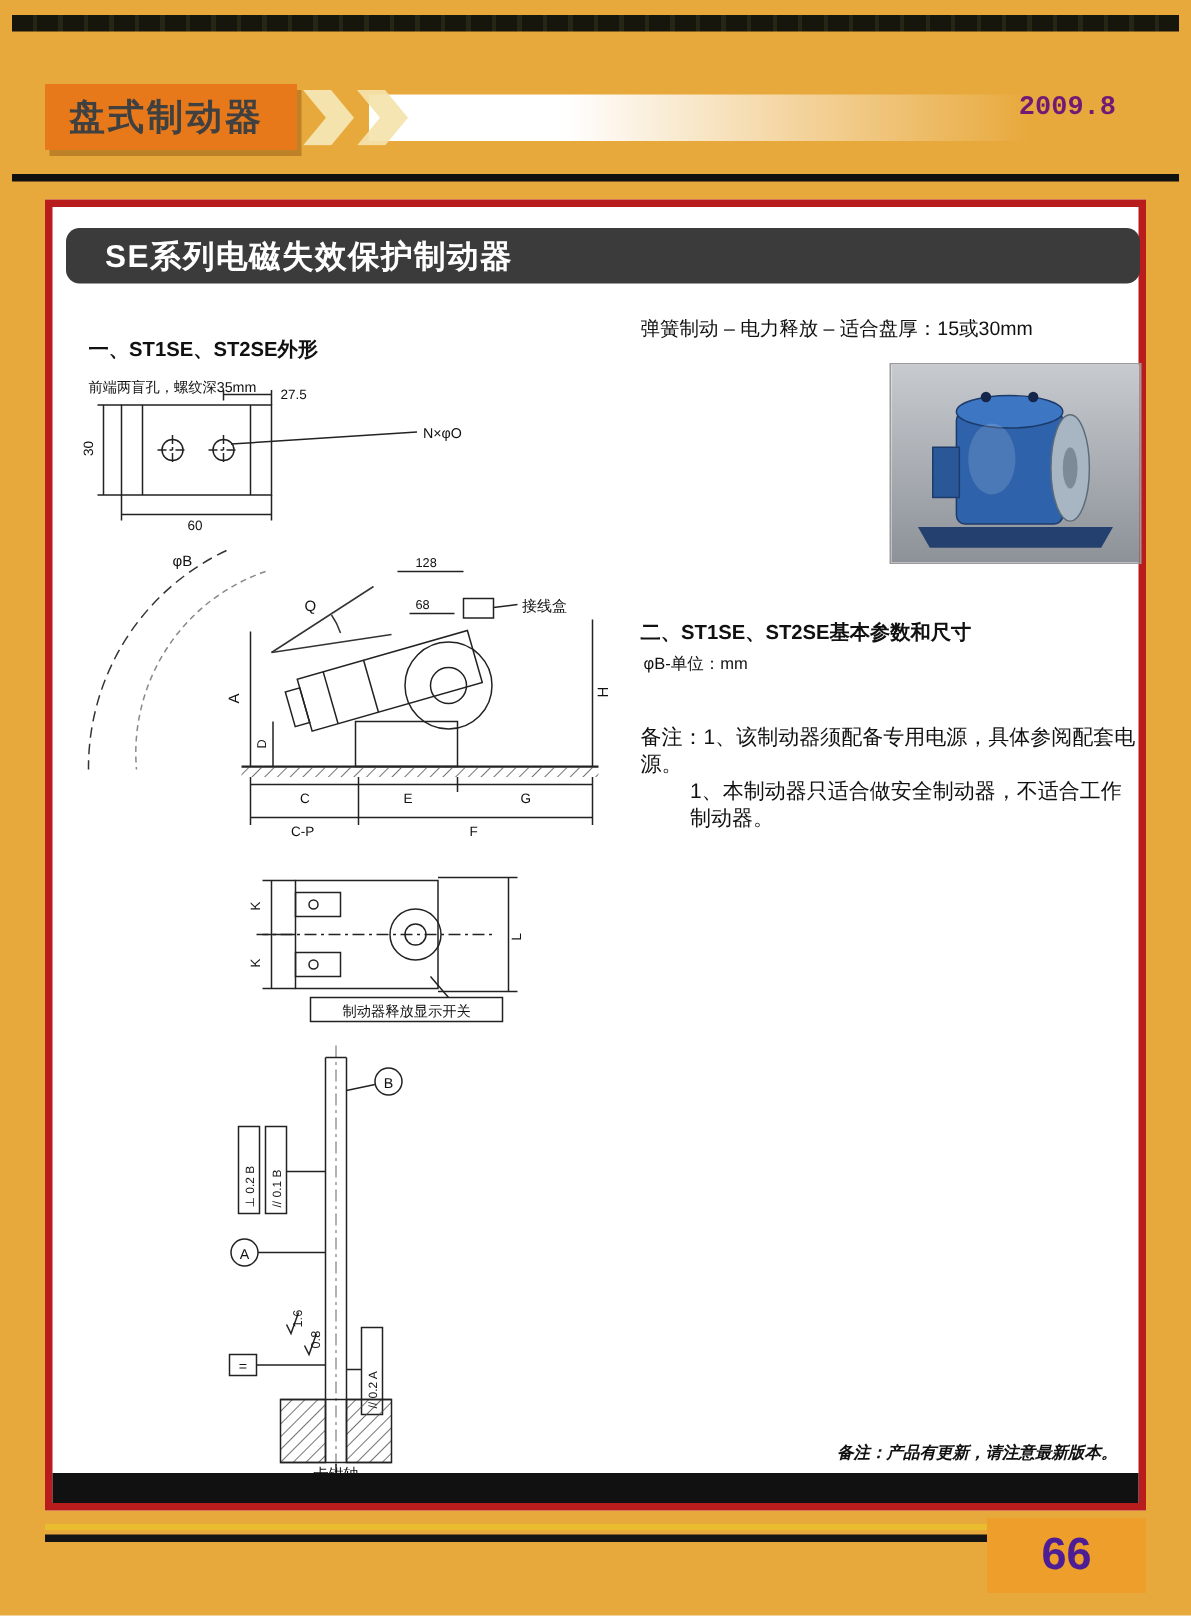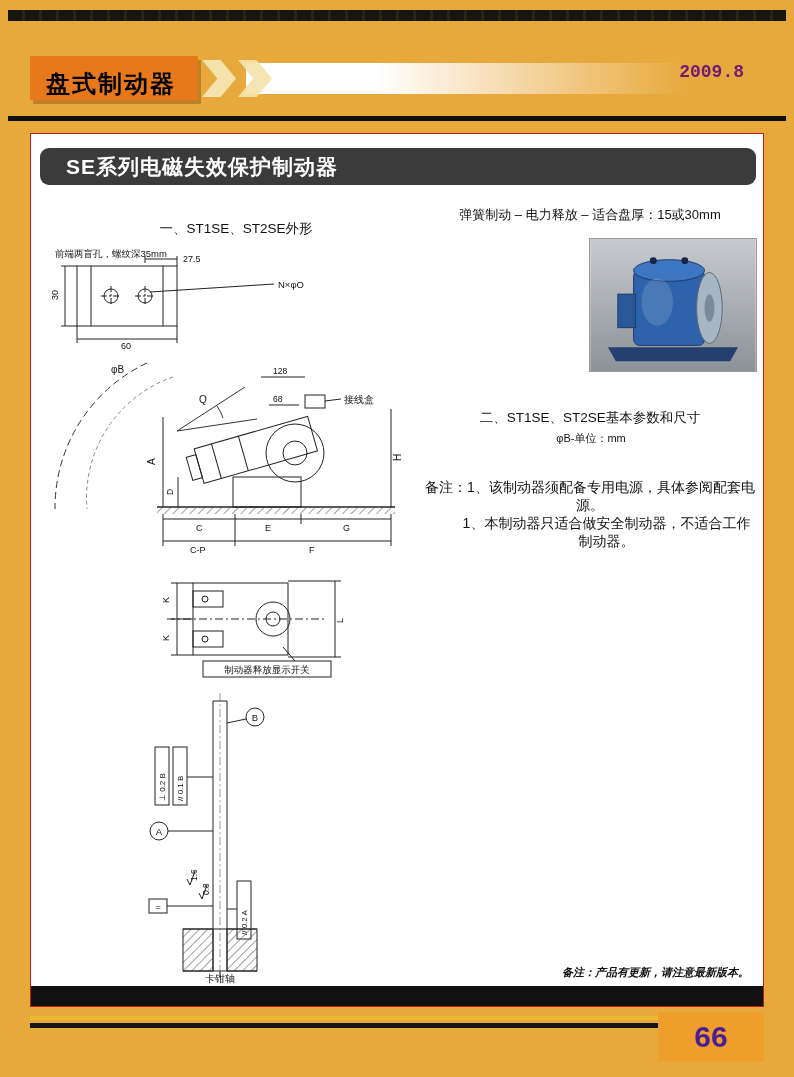--- a/index.html
+++ b/index.html
@@ -10,38 +10,38 @@
     background:var(--gold,#E8A93C);
     font-family:"Liberation Sans","DejaVu Sans",sans-serif;
     color:#111;
     overflow:hidden;
   }
   
   .top-band { position:absolute; left:8px; right:8px; top:10px; height:11px;
     background:repeating-linear-gradient(90deg,#16160c 0 14px,#262617 14px 17px); }
   .cat-box { position:absolute; left:30px; top:56px; width:168px; height:44px;
     background:var(--orange,#E8791B); box-shadow:3px 4px 0 rgba(110,55,0,.35);
-    display:flex; align-items:flex-end; padding-left:16px;
-    color:#000000; font-size:24px; font-weight:bold; letter-spacing:2px; }
+    display:flex; align-items:center; padding-left:16px;
+    color:#404040; font-size:24px; font-weight:bold; letter-spacing:2px; }
   .white-streak { position:absolute; left:246px; top:63px; width:440px; height:31px;
     background:linear-gradient(to right,#fff 0%,#fff 30%,rgba(255,255,255,0) 100%); }
   .chevron { position:absolute; top:60px; width:34px; height:37px; background:#F4E3AC;
     clip-path:polygon(0 0,55% 0,100% 50%,55% 100%,0 100%,45% 50%); }
   .chev1 { left:202px; } .chev2 { left:238px; opacity:.92; }
   .date { position:absolute; right:50px; top:62px; font-size:18px; font-weight:bold; color:#701a75;font-family:Liberation Mono, monospace; }
   .rule { position:absolute; left:8px; right:8px; top:116px; height:5px; background:#101010; }
 
   
   .content { position:absolute; left:30px; top:133px; width:734px; height:874px;
-    background:#fff; border:1px solid #b91c1c;text-align:center; }
+    background:#fff; border:5px solid #b91c1c; }
   .title-bar { position:absolute; left:9px; top:14px; width:716px; height:37px;
     background:var(--titlebar,#3B3B3B); border-radius:9px; color:#fff;
     font-size:21px; font-weight:bold; letter-spacing:1px;
     display:flex; align-items:center; padding-left:26px; }
-  .sec-title { font-size:13.5px; font-weight:normal; }
+  .sec-title { font-size:13.5px; font-weight:bold; }
 
   
   .left-col { position:absolute; left:14px; top:86px; width:372px; }
   .left-col .sec-title { margin:0 0 4px 10px; }
   svg.drw { display:block; }
   svg.drw text { fill:#111; }
   .d1 { margin:8px 0 0 4px; }
   .d2 { margin:8px 0 0 2px; }
   .d3 { margin:8px 0 0 110px; }
   .d4 { margin:10px 0 0 80px; }

